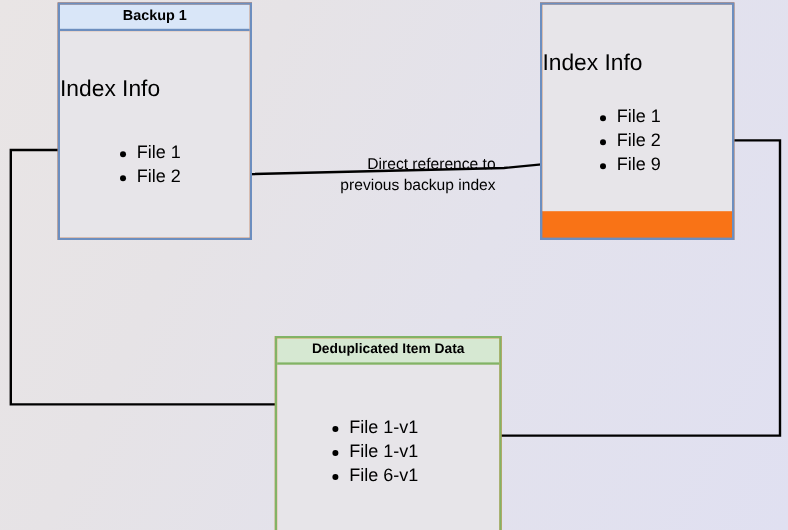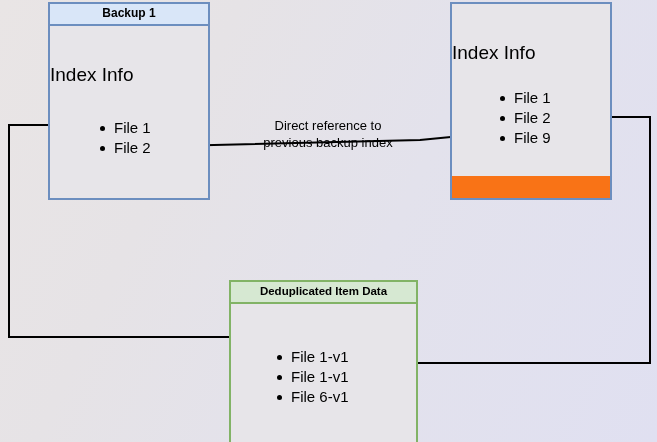--- a/index.html
+++ b/index.html
@@ -146,16 +146,16 @@
     <div class="node-header">Deduplicated Item Data</div>
     <div class="node-body">
       <ul class="items" style="left:44px; top:43px;text-align:right;">
         <li>File 1-v1</li>
         <li>File 1-v1</li>
         <li>File 6-v1</li>
       </ul>
     </div>
   </div>
 
-  <div class="annotation" style="left:243px; top:117px; width:170px;">Direct reference to
+  <div class="annotation" style="left:243px; top:128px; width:170px;text-align:right;">Direct reference to
 previous backup index</div>
 
 </div>
 
 </body></html>

